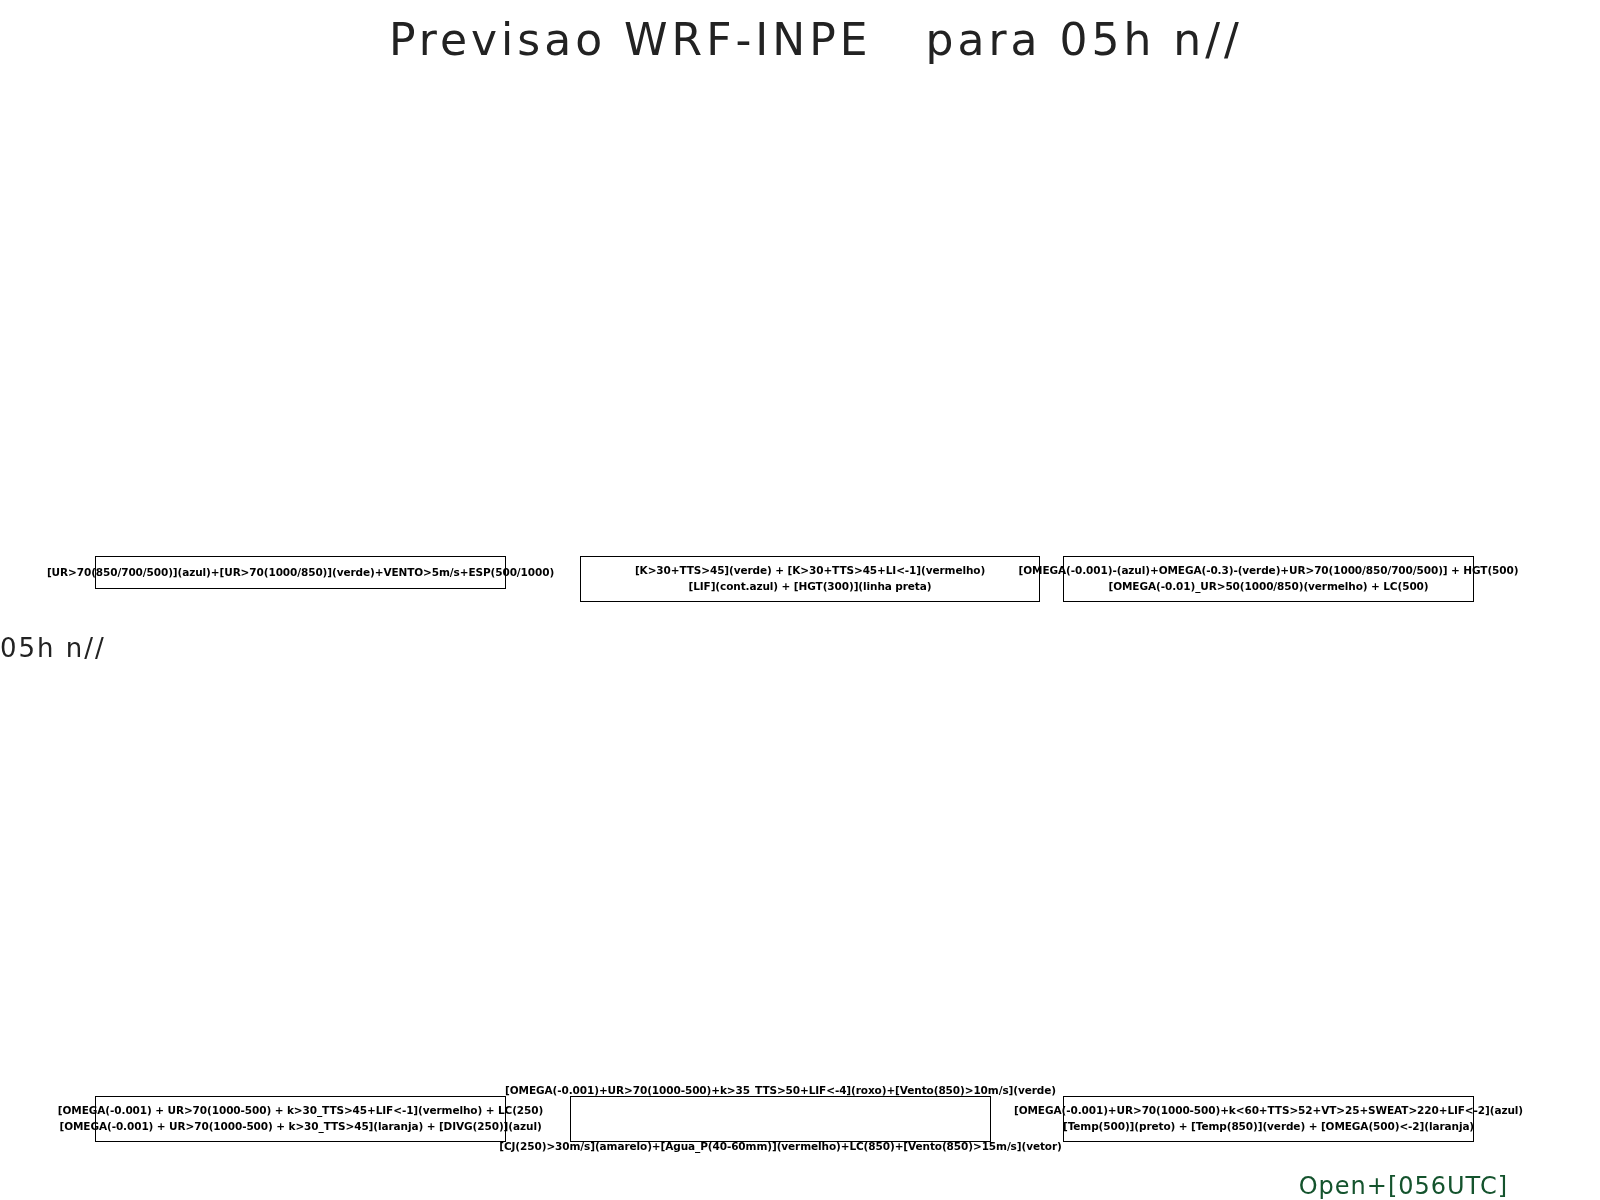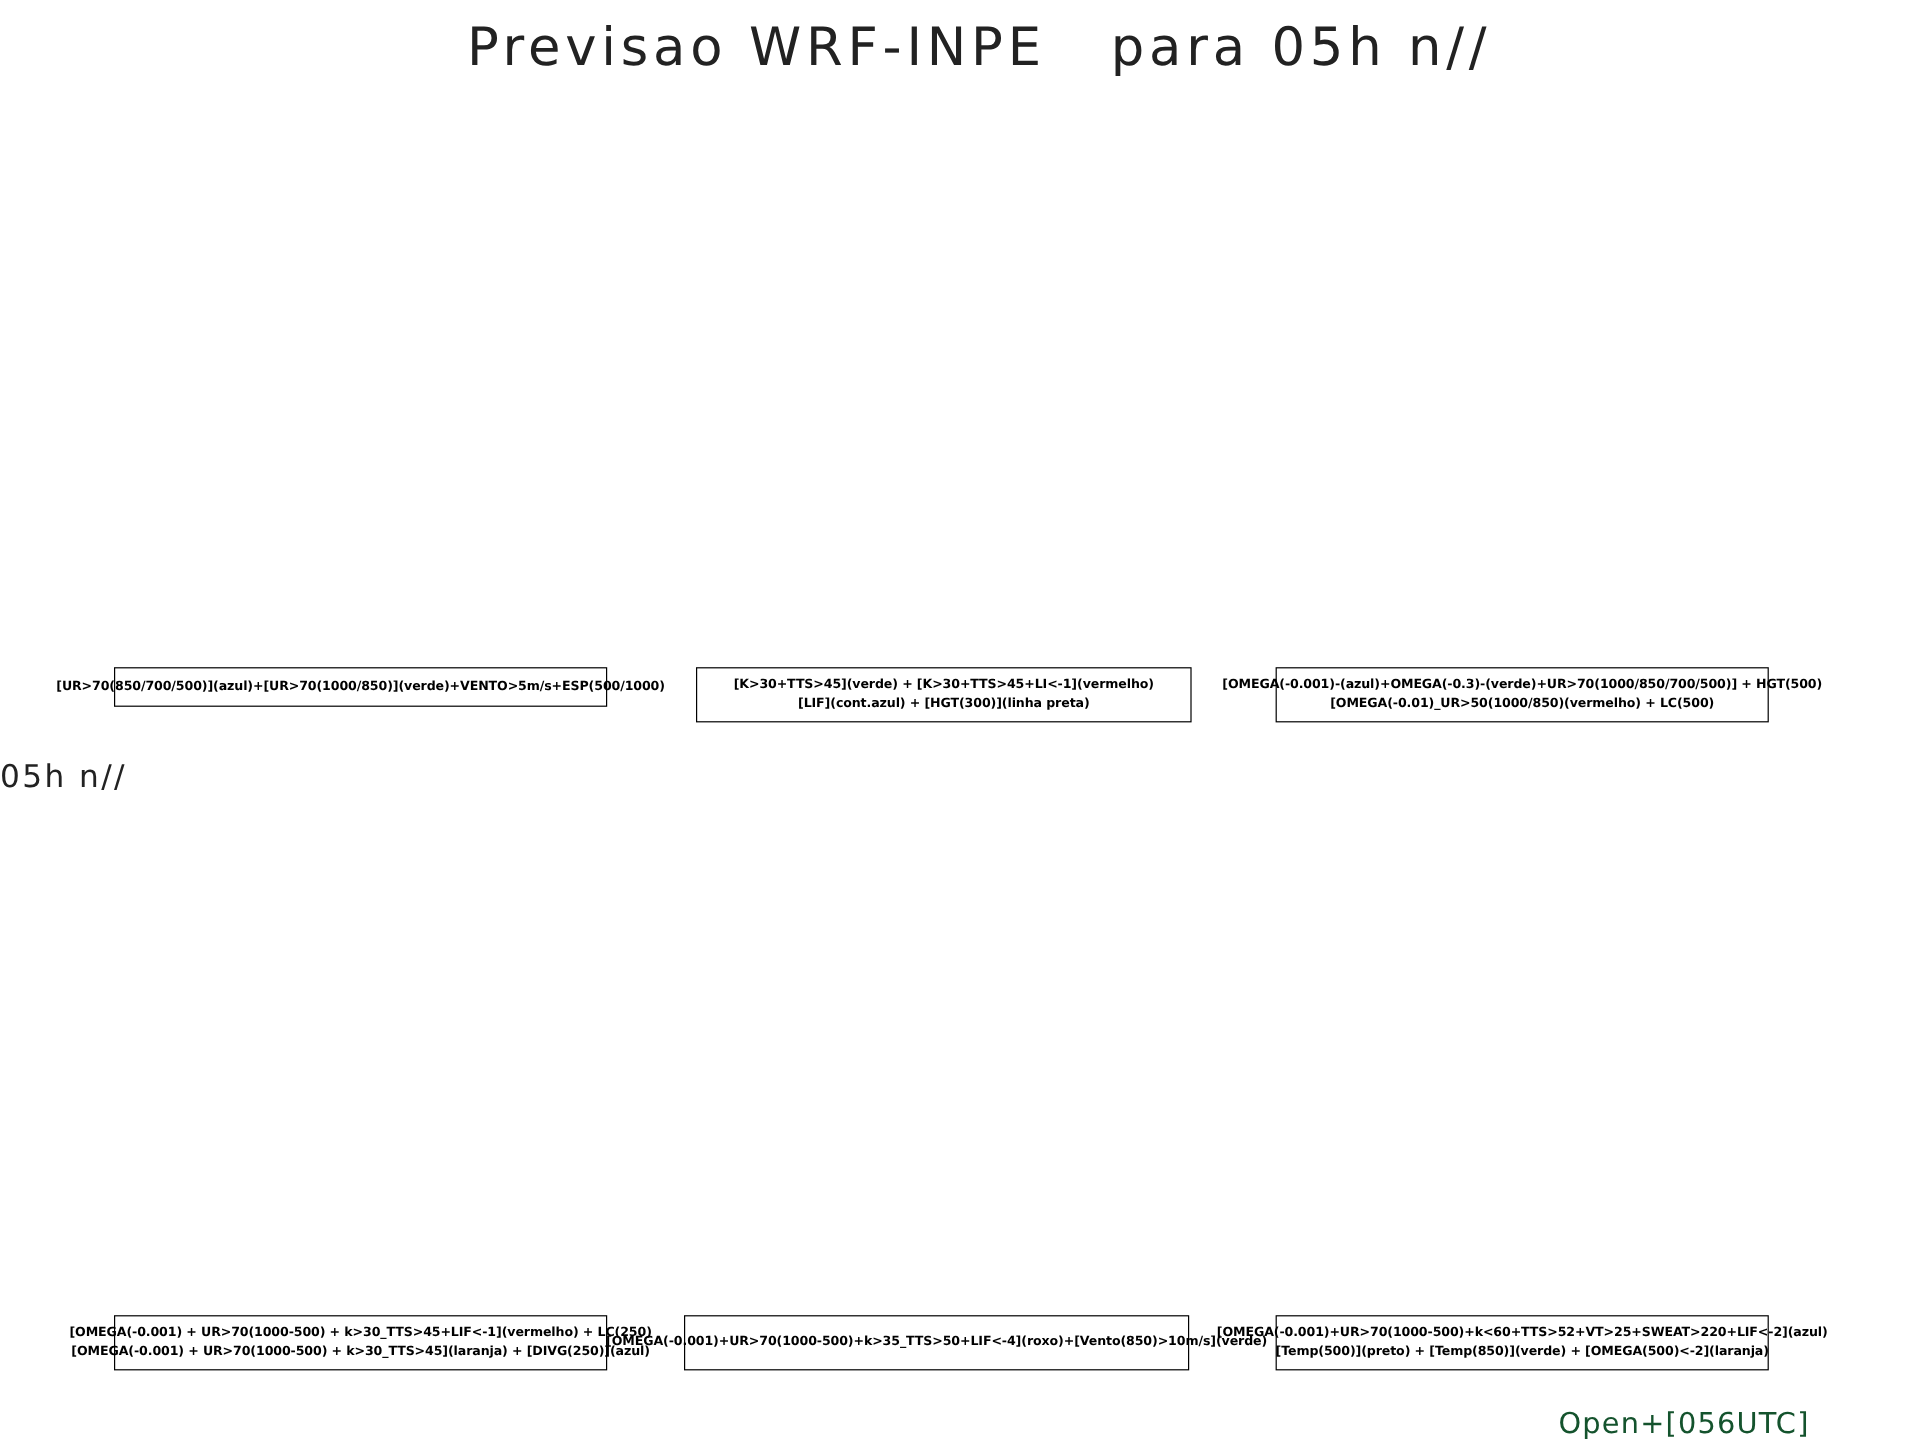--- a/index.html
+++ b/index.html
@@ -62,21 +62,21 @@
     white-space: nowrap;
     font-family: "DejaVu Sans", sans-serif;
   }
   .legend-box .line {
     display: block;
     text-align: center;
   }
 
   
   .box-r1c1 { left: 95px;   top: 556px;  width: 411px; height: 33px; }
-  .box-r1c2 { left: 580px;  top: 556px;  width: 413px; height: 46px; }
+  .box-r1c2 { left: 580px;  top: 556px;  width: 460px; height: 46px; }
   .box-r1c3 { left: 1063px; top: 556px;  width: 411px; height: 46px; }
 
   
   .box-r2c1 { left: 95px;   top: 1096px; width: 411px; height: 46px; align-items: center; }
   .box-r2c2 { left: 570px;  top: 1096px; width: 421px; height: 46px; gap: 40px; }
   .box-r2c3 { left: 1063px; top: 1096px; width: 411px; height: 46px; }
 
   
   .footer-label {
     position: absolute;
@@ -109,20 +109,21 @@
 
 <div class="mid-title">05h n//</div>
 
 <div class="legend-box box-r2c1">
   <span class="line">[OMEGA(-0.001)  +  UR&gt;70(1000-500)  +  k&gt;30_TTS&gt;45+LIF&lt;-1](vermelho)  +  LC(250)</span>
   <span class="line">[OMEGA(-0.001)  +  UR&gt;70(1000-500)  +  k&gt;30_TTS&gt;45](laranja)  +  [DIVG(250)](azul)</span>
 </div>
 
 <div class="legend-box box-r2c2">
   <span class="line">[OMEGA(-0.001)+UR&gt;70(1000-500)+k&gt;35_TTS&gt;50+LIF&lt;-4](roxo)+[Vento(850)&gt;10m/s](verde)</span>
+  <span class="line">[CJ(250)&gt;30m/s](amarelo)+[Agua_P(40-60mm)](vermelho)+LC(850)+[Vento(850)&gt;15m/s](vetor)</span>
 </div>
 
 <div class="legend-box box-r2c3">
   <span class="line">[OMEGA(-0.001)+UR&gt;70(1000-500)+k&lt;60+TTS&gt;52+VT&gt;25+SWEAT&gt;220+LIF&lt;-2](azul)</span>
   <span class="line">[Temp(500)](preto)  +  [Temp(850)](verde)  +  [OMEGA(500)&lt;-2](laranja)</span>
 </div>
 
 <div class="footer-label">Open+[056UTC]</div>
 
 </body></html>

